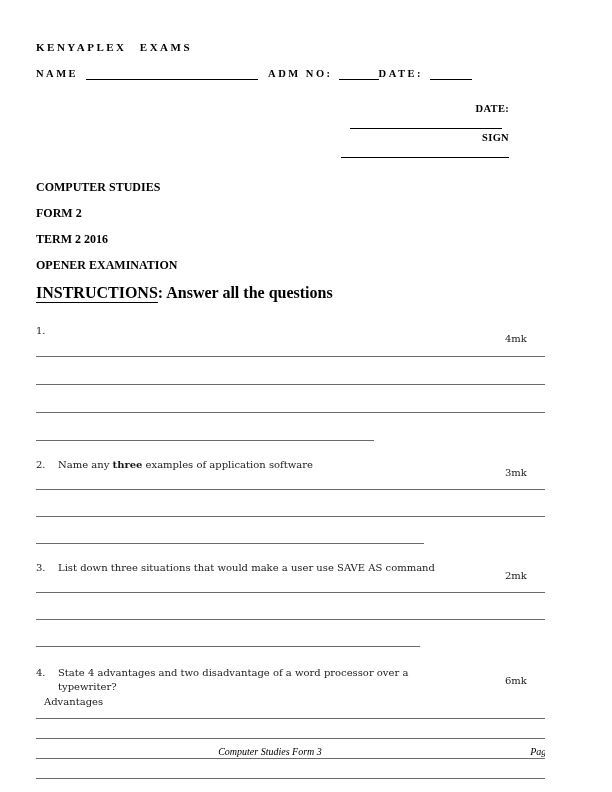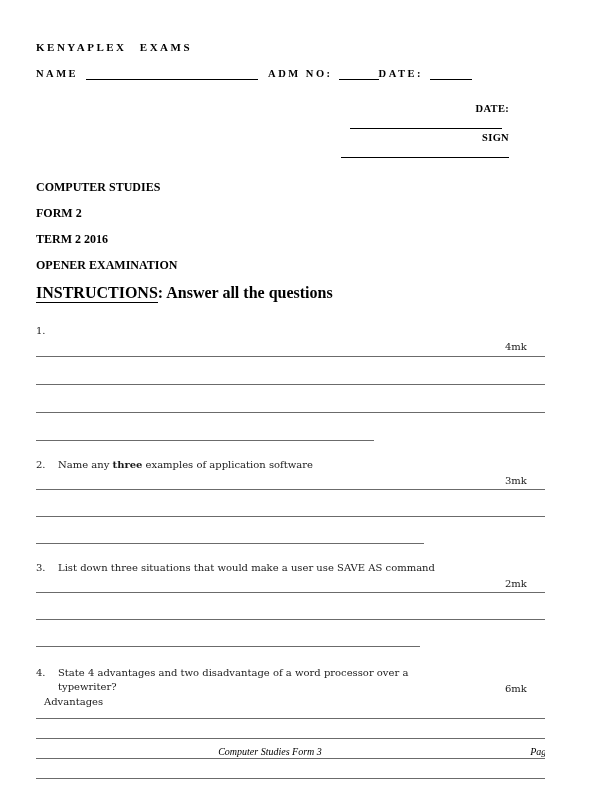--- a/index.html
+++ b/index.html
@@ -51,21 +51,21 @@
     font-size:10px; line-height:14px;
     color:#1a1a1a;
   }
   .q1 { margin-top:22px; }
   .q2 { margin-top:17px; }
   .q3 { margin-top:17px; }
   .q4 { margin-top:19px; }
   .q-row { display:flex; padding-right:72px; }
   .q-num { width:22px; flex-shrink:0; }
   .q-sub { margin-left:8px; line-height:16px; }
-  .q-marks { position:absolute; left:469px; top:16px; color:#1a1a1a; }
+  .q-marks { position:absolute; left:469px; top:8px; color:#1a1a1a; }
   .lines { margin-top:0; }
   .ln { width:534px; border-bottom:1px solid #6b6b6b; }
   .q1 .ln { height:27px; }
   .q1 .ln:first-child { height:18px; }
   .q-std .ln { height:26px; }
   .q-std .ln:first-child { height:17px; }
   .q4 .ln { height:19px; }
   .q4 .ln:first-child { height:8px; }
   .ln-q1-short { width:338px; }
   .ln-q2-short { width:388px; }

